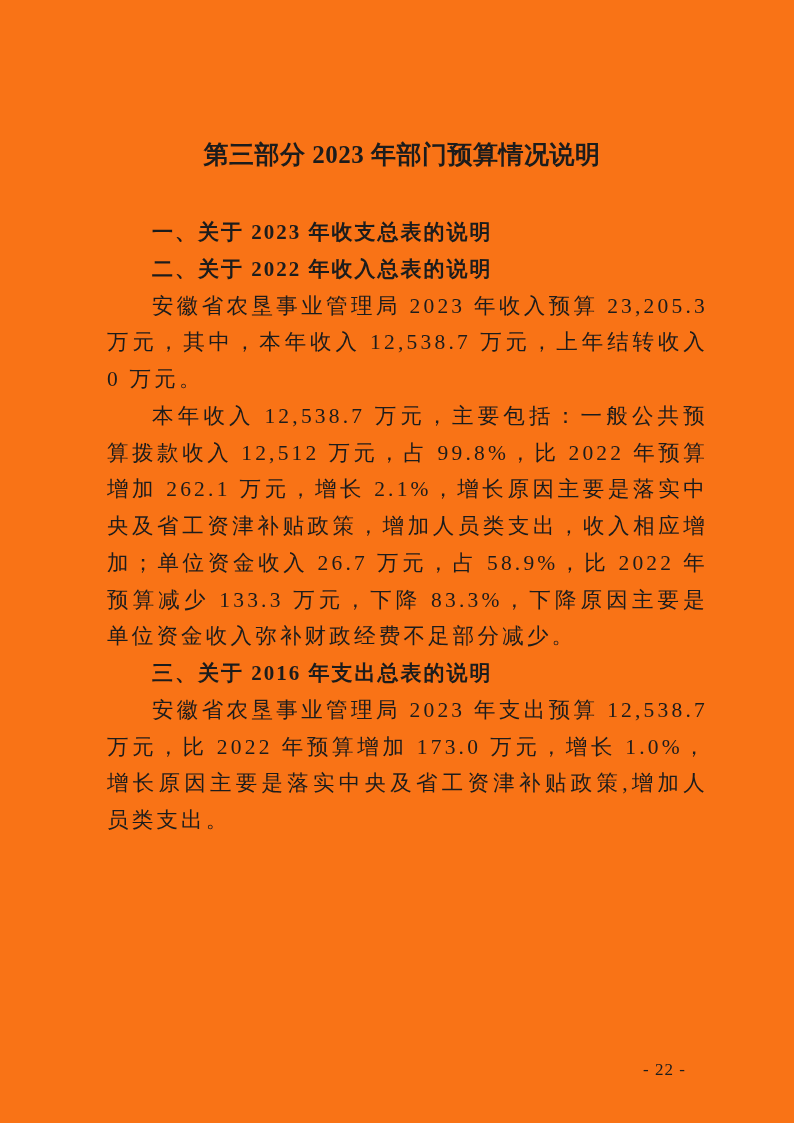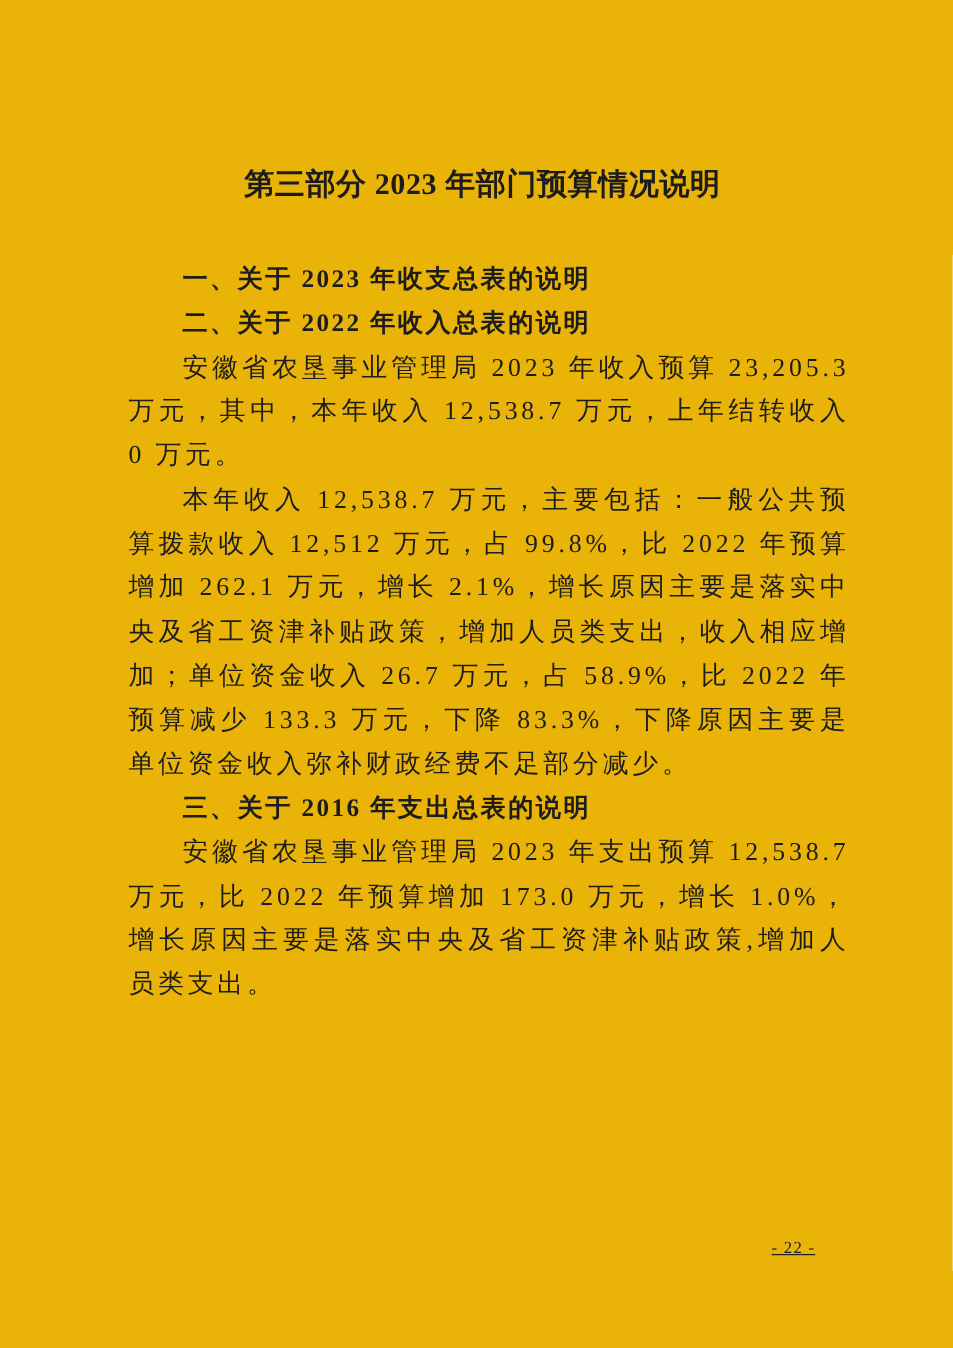--- a/index.html
+++ b/index.html
@@ -7,21 +7,21 @@
     padding: 0;
     background: #ffffff;
     width: 794px;
     height: 1123px;
     overflow: hidden;
   }
   .page {
     position: relative;
     width: 794px;
     height: 1123px;
-    background: #eab308;
+    background: #f97316;
     font-family: "Liberation Serif", "DejaVu Serif", serif;
     color: #1c1c1c;
   }
   .doc-title {
     position: absolute;
     top: 136px;
     left: 97px;
     width: 610px;
     margin: 0;
     text-align: center;
@@ -49,27 +49,26 @@
     white-space: nowrap;
   }
   .doc-paragraph {
     margin: 0;
     text-indent: 45px;
     letter-spacing: 3.2px;
     word-break: break-all;
   }
   .page-number {
     position: absolute;
-    top: 1033px;
+    top: 1060px;
     left: 643px;
-    font-size: 14px;
+    font-size: 17px;
     letter-spacing: 1px;
     color: #1c1c1c;
     white-space: nowrap;
-    text-decoration: underline;
   }
 </style>
 </head>
 <body>
 
 <div class="page">
 
   <h1 class="doc-title">第三部分  2023 年部门预算情况说明</h1>
 
   <div class="doc-body">

